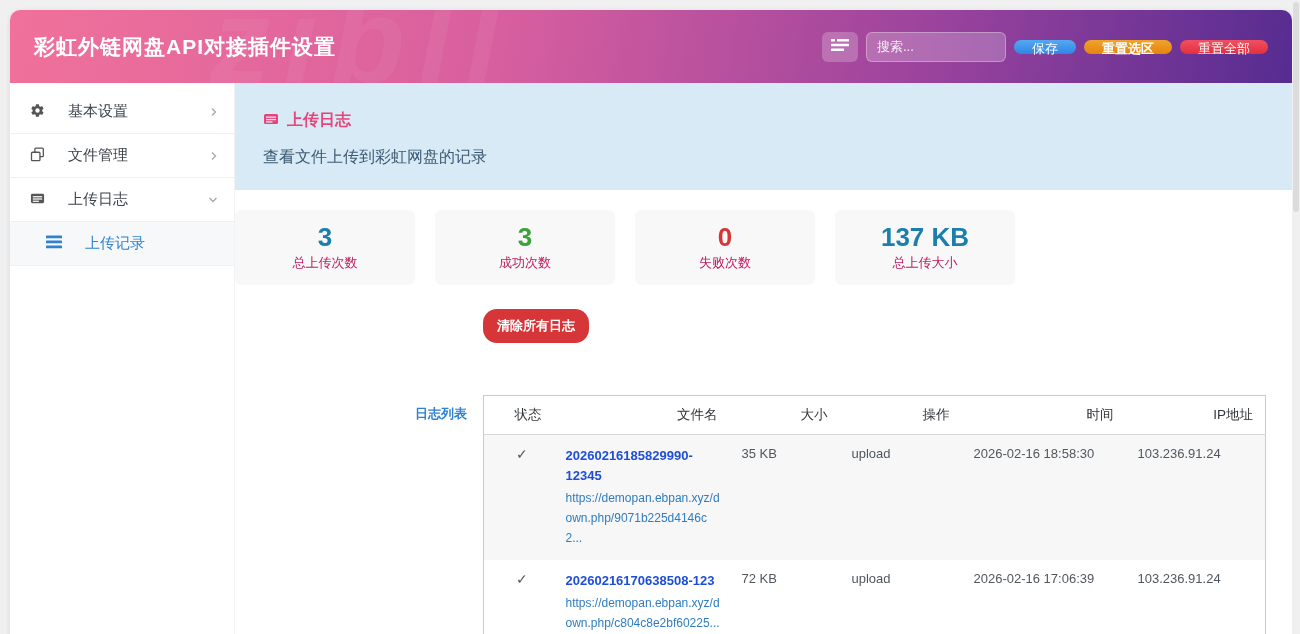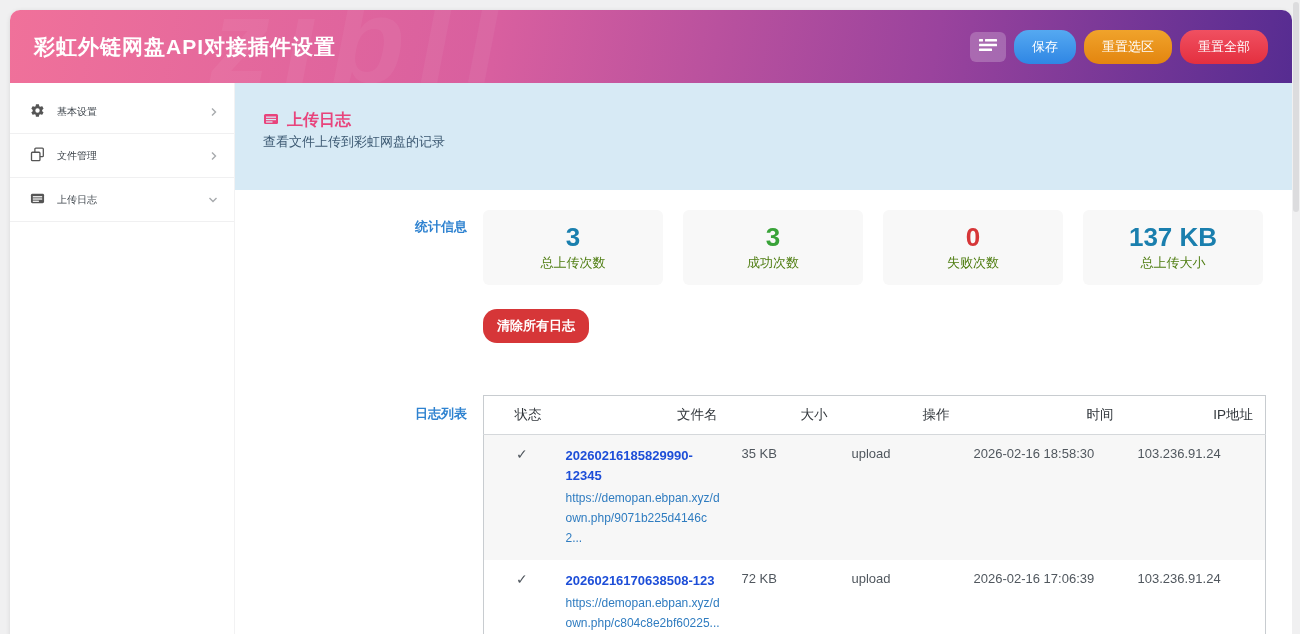--- a/index.html
+++ b/index.html
@@ -18,53 +18,53 @@
          font-style:italic; letter-spacing:14px; color:rgba(255,255,255,.05); user-select:none; }
   .hdr-title { position:relative; color:#fff; font-size:21px; font-weight:bold; letter-spacing:1px; }
   .hdr-controls { position:relative; margin-left:auto; display:flex; align-items:center; gap:8px; }
   .icon-btn { width:36px; height:30px; border:none; border-radius:6px;
          background:rgba(255,255,255,.22); display:flex; align-items:center; justify-content:center;
          cursor:pointer; }
   .search { width:140px; height:30px; border-radius:6px; border:1px solid rgba(255,255,255,.30);
          background:rgba(255,255,255,.22); color:#fff; font-size:13px; padding:0 10px; outline:none;
          font-family:"Liberation Sans", sans-serif; }
   .search::placeholder { color:rgba(255,255,255,.9); }
-  .pill { height:34px; border:none; border-radius:15px; color:#fff; font-size:13px;
+  .pill { height:14px; border:none; border-radius:15px; color:#fff; font-size:13px;
          padding:0 18px; cursor:pointer; font-family:"Liberation Sans", sans-serif; }
   .pill.save  { background:linear-gradient(180deg,#55a9f1,#2f86e4); }
-  .pill.rsec  { background:linear-gradient(180deg,#f0a32b,#e3850f); }
+  .pill.rsec  { background:linear-gradient(180deg,#f0a32b,#e3850f);font-weight:bold; }
   .pill.rall  { background:linear-gradient(180deg,#f05061,#e42f3f); }
 
   
   .panel-body { display:flex; height:767px; }
   .sidebar { width:225px; flex:none; background:#fff; border-right:1px solid #f2f2f3; }
-  .side-item { height:44px; display:flex; align-items:center; gap:12px;
+  .side-item { height:44px; display:flex; align-items:center; gap:23px;
          padding:0 16px 0 20px; border-bottom:1px solid #f0f0f1;
-         color:#3c434a; font-size:10px; cursor:pointer;text-align:right; }
+         color:#3c434a; font-size:15px; cursor:pointer;text-align:right; }
   .side-item:first-child { margin-top:7px; }
   .side-item .chev { margin-left:auto; display:flex; }
   .side-item.sub { padding-left:36px; }
   .side-item.active { background:#f6f8f9; color:#2e82d0; }
 
   .content { flex:1; background:#fff; }
   .banner { background:#d7eaf5; height:107px; padding:27px 28px 0; }
   .banner-title { display:flex; align-items:center; gap:8px;
          color:#e8447c; font-size:16px; font-weight:bold; }
-  .banner-desc { margin-top:2px; color:#3d5a73; font-size:13px; }
+  .banner-desc { margin-top:16px; color:#3d5a73; font-size:16px; }
 
   .form { padding-top:20px; }
   .form-row { display:flex; }
   .form-label { width:248px; flex:none; text-align:right; padding:8px 16px 0 0;
          color:#2e82d0; font-weight:bold; font-size:13px; }
 
   .stat-cards { display:flex; gap:20px; }
   .stat-card { width:180px; height:75px; background:#f8f8f8; border-radius:6px;
          display:flex; flex-direction:column; align-items:center; justify-content:center; }
   .stat-value { font-size:26px; font-weight:bold; line-height:1.1; color:#1a7fae; }
-  .stat-label { font-size:13px; color:#4d7c0f; margin-top:3px; }
+  .stat-label { font-size:13px; color:#be185d; margin-top:3px; }
 
   .clear-row { margin:24px 0 0 248px; }
   .clear-btn { background:#d63638; color:#fff; border:none; border-radius:14px;
          font-size:13px; padding:8px 14px; cursor:pointer; font-weight:bold;
          font-family:"Liberation Sans", sans-serif; }
 
   .log-row { margin-top:52px; }
   table.log { width:783px; border-collapse:collapse; table-layout:fixed;
          border:1px solid #c8ccd0; background:#fff; font-size:13px; }
   table.log th { text-align:right; font-weight:normal; color:#32373c; padding:10px 12px;
@@ -95,20 +95,21 @@
           <svg width="18" height="14" viewBox="0 0 18 14">
               <g fill="#fff">
             <rect x="0" y="1" width="4" height="2.4" rx="0.5"></rect>
                 <rect x="6" y="1" width="12" height="2.4" rx="0.5"></rect>
             <rect x="0" y="5.8" width="18" height="2.4" rx="0.5"></rect>
             <rect x="0" y="10.6" width="13" height="2.4" rx="0.5"></rect>
               </g>
             </svg>
         </span>
       </button>
+      <input class="search" type="text" placeholder="搜索..." style="">
       <button class="pill save">保存</button>
       <button class="pill rsec">重置选区</button>
       <button class="pill rall">重置全部</button>
     </div>
   </div>
 
   <div class="panel-body">
 
     <div class="sidebar">
 
@@ -151,20 +152,32 @@
             </svg>
         </span>
         <span>上传日志</span>
         <span class="chev">
           <svg width="10" height="8" viewBox="0 0 10 8">
               <path d="M1.5 2l3.5 3.5L8.5 2" stroke="#a7aaad" stroke-width="1.4" fill="none"></path>
             </svg>
         </span>
       </div>
 
+      <div class="side-item sub active">
+        <span>
+          <svg width="16" height="14" viewBox="0 0 16 14">
+              <g fill="#2e82d0">
+            <rect x="0" y="0.6" width="16" height="2.7" rx="0.6"></rect>
+            <rect x="0" y="5.6" width="16" height="2.7" rx="0.6"></rect>
+            <rect x="0" y="10.6" width="16" height="2.7" rx="0.6"></rect>
+              </g>
+            </svg>
+        </span>
+        <span>上传记录</span>
+      </div>
 
     </div>
 
     <div class="content">
 
       <div class="banner">
         <div class="banner-title">
           <span>
             <svg width="16" height="16" viewBox="0 0 16 16">
                 <rect x="1" y="3" width="14" height="10" rx="1.5" fill="#e8447c"></rect>
@@ -174,21 +187,20 @@
               </svg>
           </span>
           <span>上传日志</span>
         </div>
         <div class="banner-desc">查看文件上传到彩虹网盘的记录</div>
       </div>
 
       <div class="form">
 
         <div class="form-row">
-          <div class="form-label">统计信息</div>
           <div class="stat-cards">
             <div class="stat-card">
               <div class="stat-value" style="color: rgb(26, 127, 174);">3</div>
               <div class="stat-label">总上传次数</div>
             </div>
             <div class="stat-card">
               <div class="stat-value" style="color: rgb(57, 163, 57);">3</div>
               <div class="stat-label">成功次数</div>
             </div>
             <div class="stat-card">

